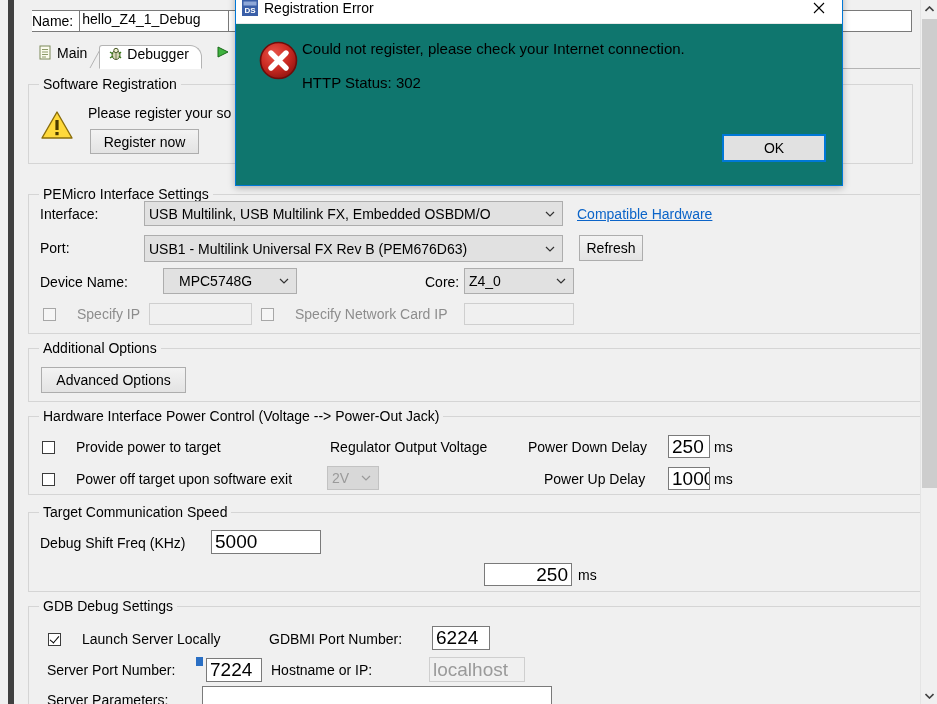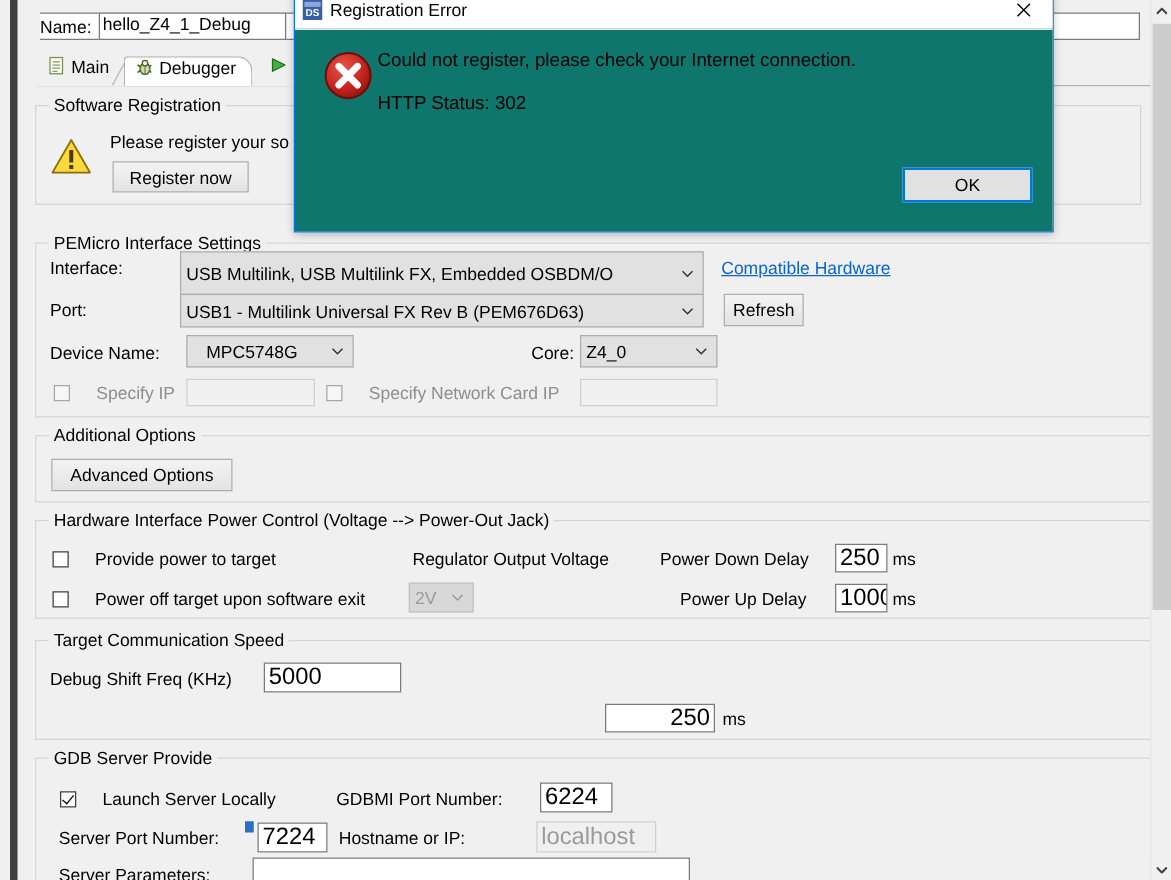--- a/index.html
+++ b/index.html
@@ -401,41 +401,41 @@
       <span class="abs lbl" style="left:74px; top:105px;">Please register your so</span>
       <div class="abs btn" style="left:76px; top:129px; width:109px; height:25px; display:flex; align-items:center; justify-content:center;">
         <span>Register now</span>
       </div>
 
       <div class="group" style="left:14px; top:194px; width:905px; height:140px;">
         <span class="group-title">PEMicro Interface Settings</span>
       </div>
 
       <span class="abs lbl" style="left:26px; top:206px;">Interface:</span>
-      <div class="abs combo" style="left:130px; top:201px; width:419px; height:35px;">
+      <div class="abs combo" style="left:130px; top:201px; width:419px; height:25px;">
         <span>USB Multilink, USB Multilink FX, Embedded OSBDM/O</span>
         <svg class="chev" viewBox="0 0 10 10">
             <path d="M1 3 L5 7 L9 3" stroke="#333" stroke-width="1.2" fill="none"></path>
           </svg>
       </div>
       <span class="abs link" style="left:563px; top:206px;">Compatible Hardware</span>
 
       <span class="abs lbl" style="left:26px; top:240px;">Port:</span>
       <div class="abs combo" style="left:130px; top:235px; width:419px; height:27px;">
         <span>USB1 - Multilink Universal FX Rev B (PEM676D63)</span>
         <svg class="chev" viewBox="0 0 10 10">
             <path d="M1 3 L5 7 L9 3" stroke="#333" stroke-width="1.2" fill="none"></path>
           </svg>
       </div>
       <div class="abs btn" style="left:565px; top:235px; width:64px; height:26px; display:flex; align-items:center; justify-content:center;">
         <span>Refresh</span>
       </div>
 
       <span class="abs lbl" style="left:26px; top:274px;">Device Name:</span>
-      <div class="abs combo" style="left:135px; top:268px; width:134px; height:26px;padding-left:15px;">
+      <div class="abs combo" style="left:149px; top:268px; width:134px; height:26px;padding-left:15px;">
         <span>MPC5748G</span>
         <svg class="chev" viewBox="0 0 10 10">
             <path d="M1 3 L5 7 L9 3" stroke="#333" stroke-width="1.2" fill="none"></path>
           </svg>
       </div>
       <span class="abs lbl" style="left:411px; top:274px;">Core:</span>
       <div class="abs combo" style="left:450px; top:268px; width:110px; height:26px;">
         <span>Z4_0</span>
         <svg class="chev" viewBox="0 0 10 10">
             <path d="M1 3 L5 7 L9 3" stroke="#333" stroke-width="1.2" fill="none"></path>
@@ -500,21 +500,21 @@
       <span class="abs lbl" style="left:26px; top:535px;">Debug Shift Freq (KHz)</span>
       <div class="abs tinput" style="left:197px; top:530px; width:110px; height:24px;">
         <span>5000</span>
       </div>
       <div class="abs tinput right" style="left:470px; top:563px; width:88px; height:23px;">
         <span>250</span>
       </div>
       <span class="abs lbl" style="left:564px; top:567px;">ms</span>
 
       <div class="group" style="left:14px; top:606px; width:905px; height:110px;">
-        <span class="group-title">GDB Server Provide</span>
+        <span class="group-title">GDB Debug Settings</span>
       </div>
       <div class="abs cbrow" style="left:34px; top:631px;">
         <span class="cb checked"></span>
         <span class="lbl">Launch Server Locally</span>
       </div>
       <span class="abs lbl" style="left:255px; top:631px;">GDBMI Port Number:</span>
       <div class="abs tinput" style="left:418px; top:626px; width:58px; height:24px;">
         <span>6224</span>
       </div>
 

